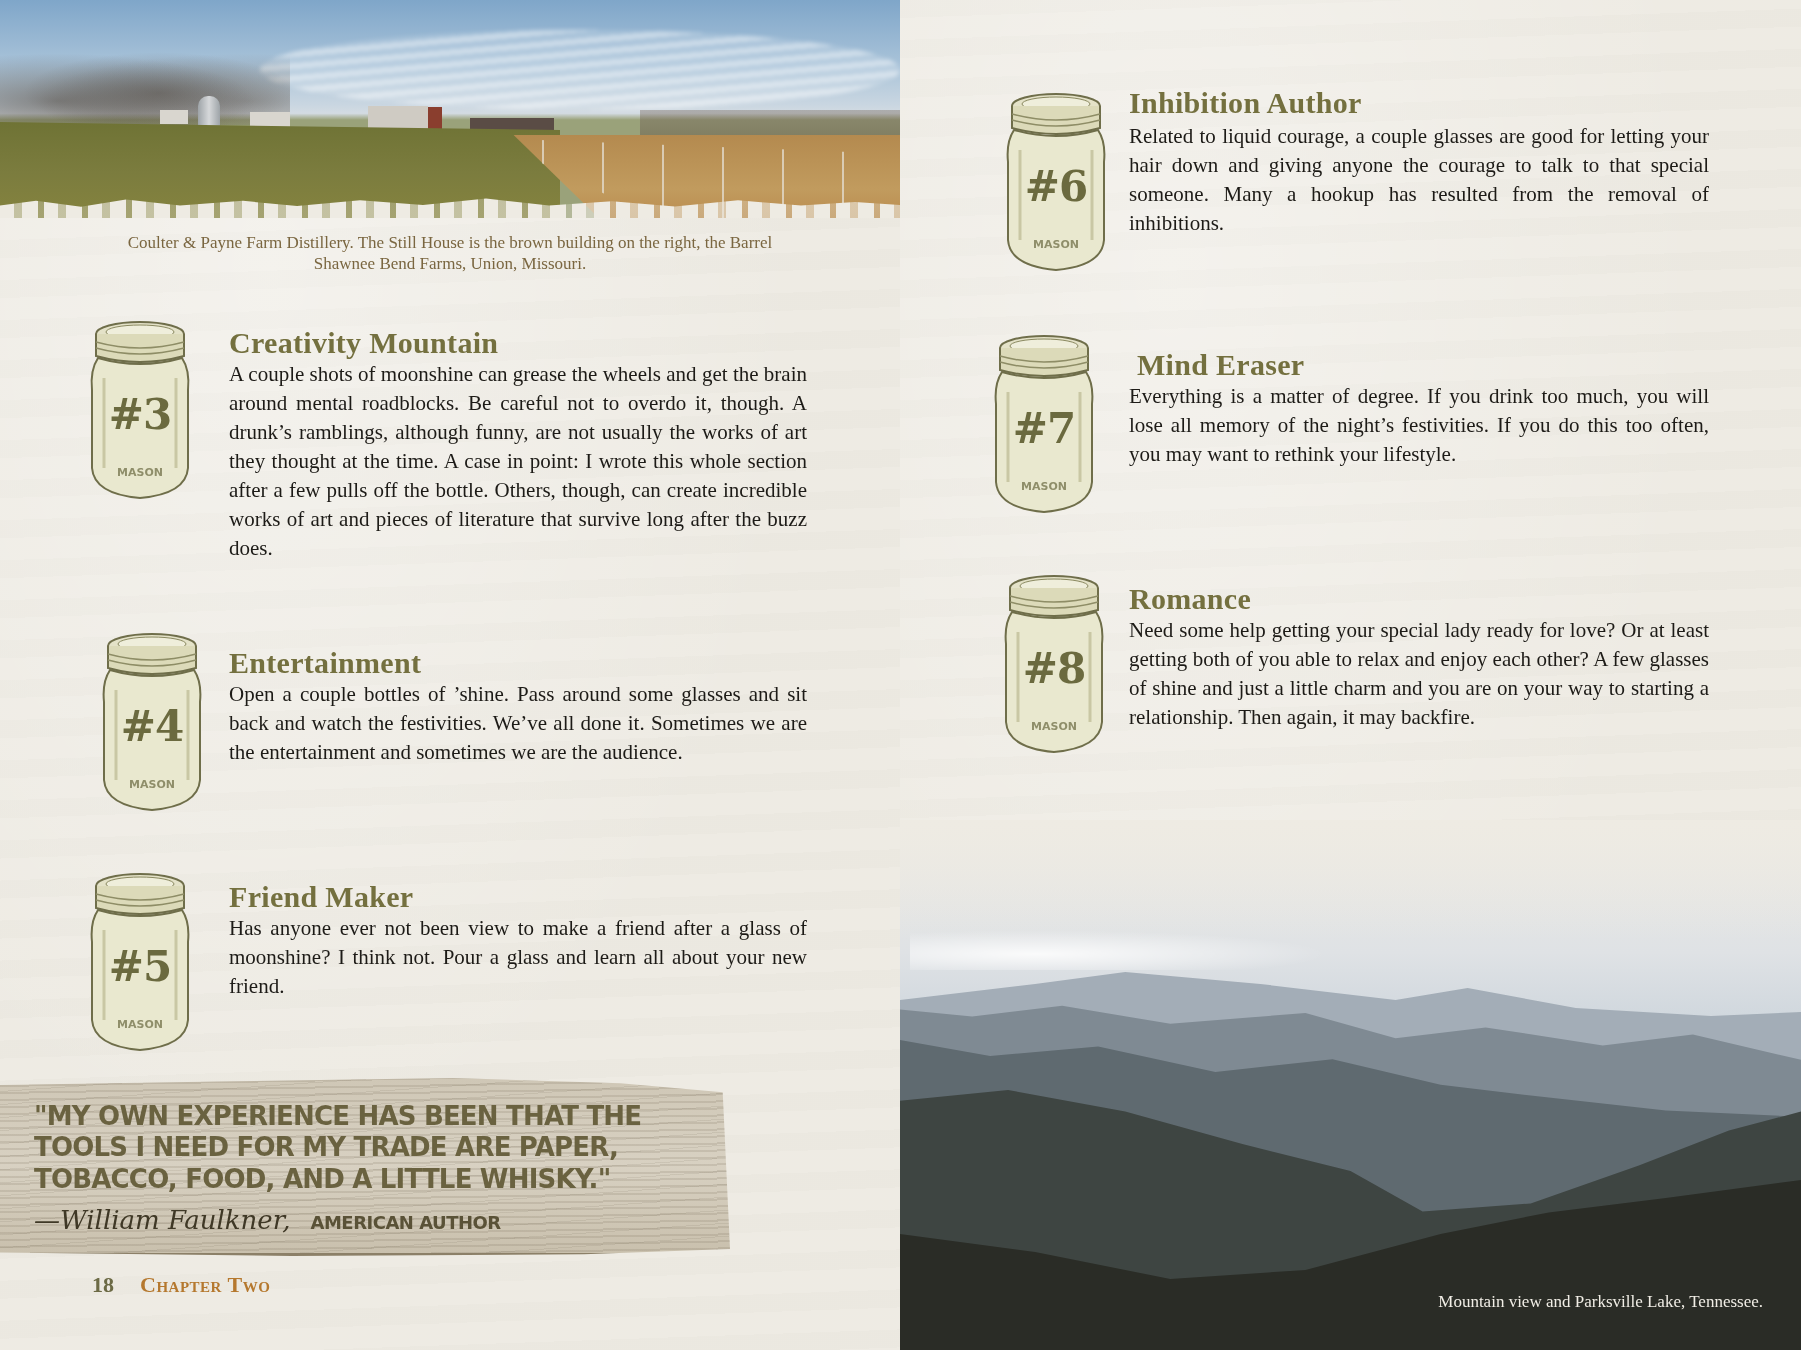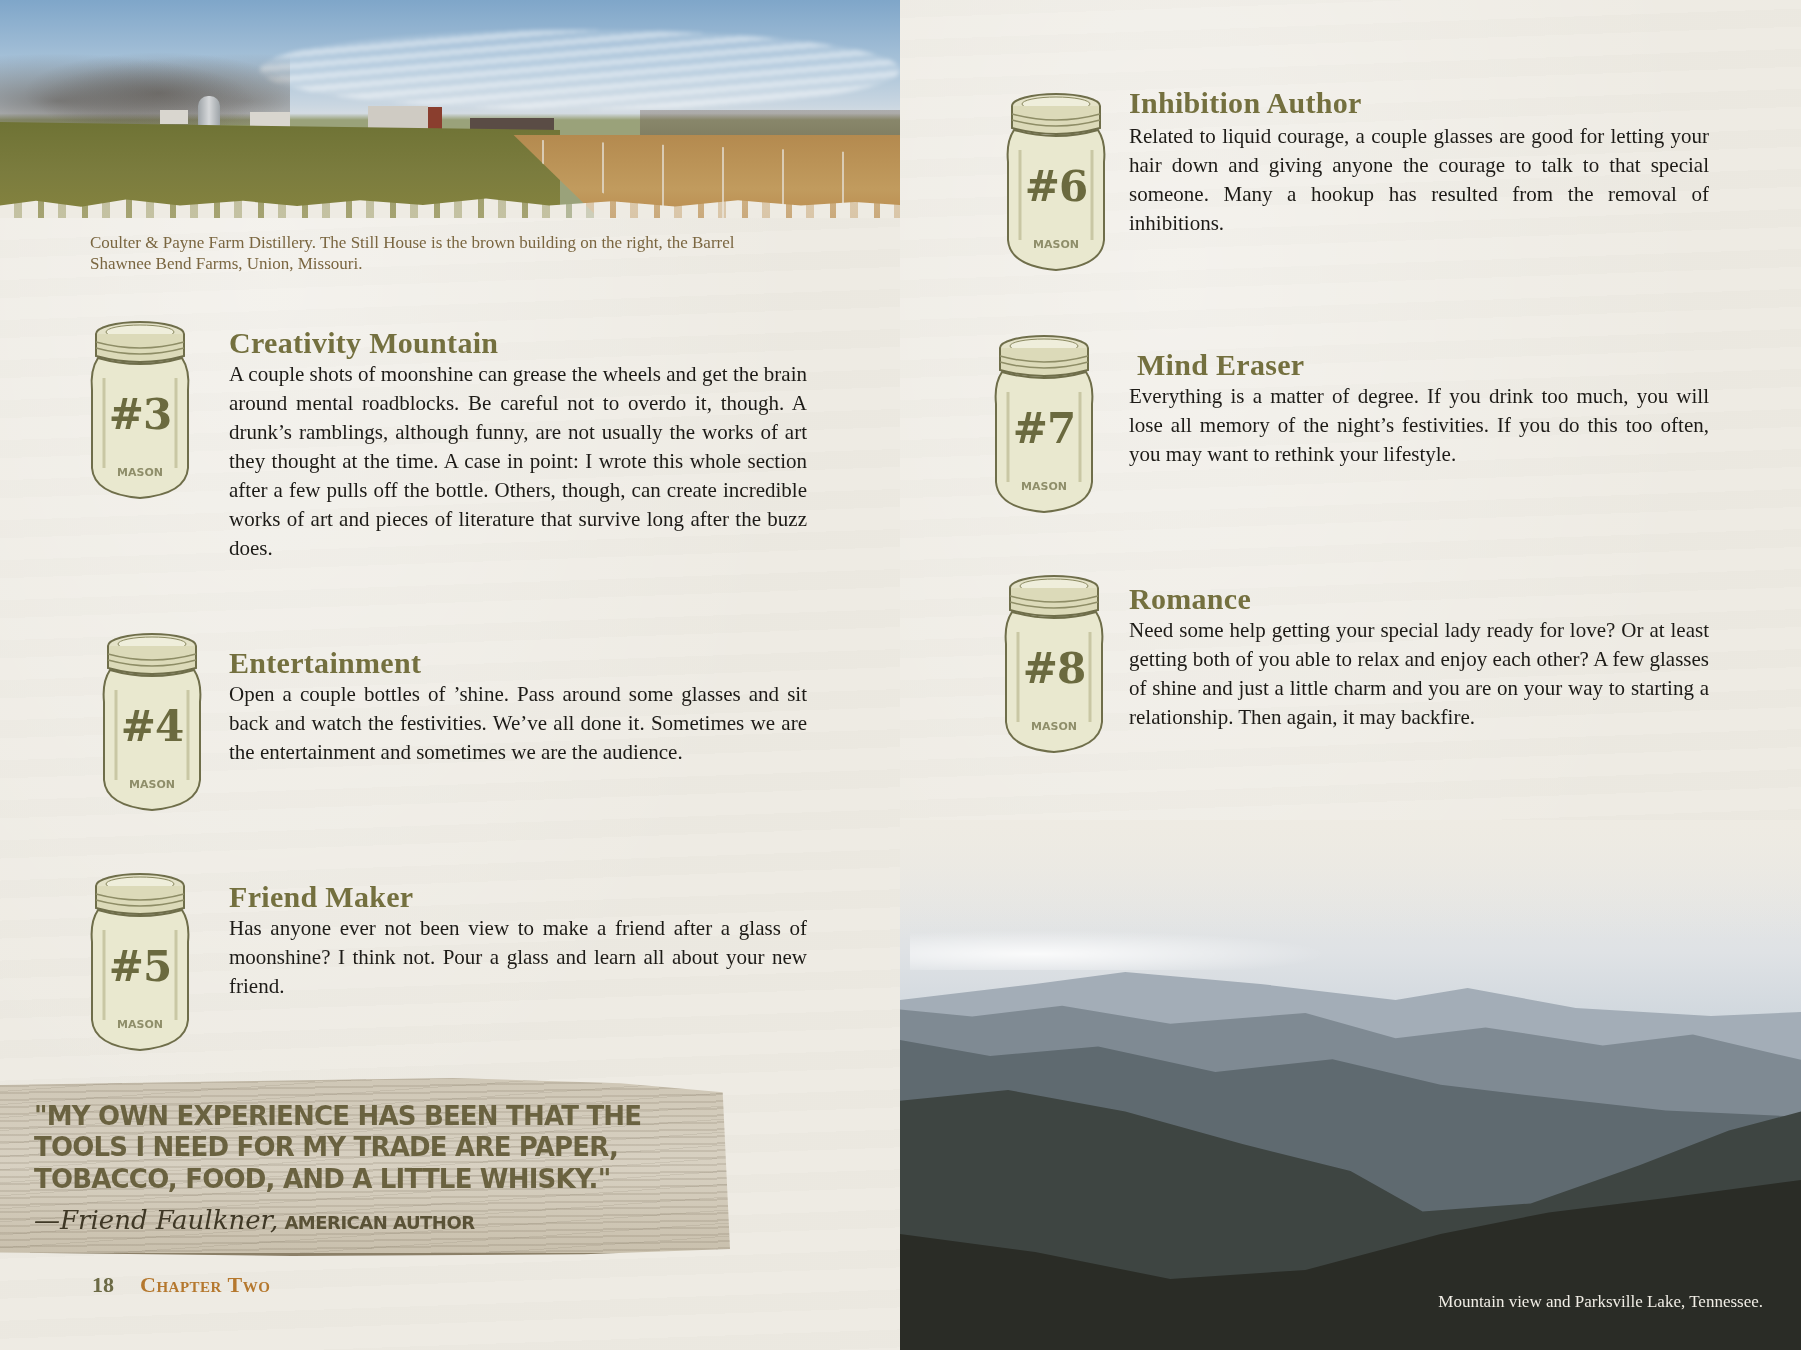--- a/index.html
+++ b/index.html
@@ -62,21 +62,21 @@
   }
   .farm-photo .torn {
     position: absolute; left: 0; top: 196px; width: 900px; height: 24px;
     background:
       repeating-linear-gradient(90deg, #eeebe3 0 14px, rgba(238,235,227,0.6) 14px 22px, #eeebe3 22px 38px, rgba(238,235,227,0.3) 38px 44px);
     clip-path: polygon(0 40%, 4% 20%, 9% 45%, 14% 15%, 20% 40%, 27% 20%, 33% 42%, 40% 18%, 47% 38%, 54% 10%, 61% 40%, 68% 22%, 75% 44%, 82% 18%, 89% 40%, 95% 25%, 100% 38%, 100% 100%, 0 100%);
   }
 
   .caption-top {
     position: absolute; left: 90px; top: 232px; width: 720px;
-    color: #7a6640; font-size: 17px; line-height: 21px;
+    text-align: center; color: #7a6640; font-size: 17px; line-height: 21px;
   }
 
   
   .entry { position: absolute; }
   .entry .jar {
     position: absolute; left: 0; top: 0; width: 104px; height: 184px;
   }
   .entry .jar svg { width: 100%; height: 100%; display: block; }
   .entry .jar-num {
     position: absolute; left: 0; top: 72px; width: 104px; text-align: center;
@@ -110,21 +110,21 @@
   }
   .quote-attrib {
     position: absolute; left: 34px; top: 1205px; white-space: nowrap;
     color: #4e4631;
   }
   .quote-attrib .sig {
     font-family: "DejaVu Serif", serif; font-style: italic; font-size: 26px; color: #3f3826;
   }
   .quote-attrib .role {
     font-family: "DejaVu Sans", sans-serif; font-weight: bold; font-size: 18px; color: #5a5237;
-    letter-spacing: -0.5px; margin-left: 2px; text-align: center;
+    letter-spacing: -0.5px; margin-left: 16px; text-align: center;
   }
 
   .folio { position: absolute; left: 92px; top: 1272px; white-space: nowrap; }
   .folio .num { color: #6c6a45; font-size: 22px; font-weight: bold; margin-right: 22px; }
   .folio .chap { color: #b5782e; font-size: 22px; font-weight: bold; font-variant: small-caps; letter-spacing: 0.5px; }
 
   
   .mountain-photo {
     position: absolute; left: 900px; top: 820px; width: 901px; height: 530px; overflow: hidden;
     background: linear-gradient(180deg, #eceae4 0%, #dfe2e5 25%, #cdd5dc 40%, #b8c2cb 48%);
@@ -221,21 +221,21 @@
       </svg>
     </div>
     <div class="jar-num">#5</div>
     <div class="title" style="left:141px;top:10px;">Friend Maker</div>
     <div class="body" style="left:141px;top:44px;width:578px;">Has anyone ever not been view to make a friend after a glass of moonshine? I think not. Pour a glass and learn all about your new friend.</div>
   </div>
 
   <div class="plank"></div>
   <div class="quote-text">"My own experience has been that the tools I need for my trade are paper, tobacco, food, and a little whisky."</div>
   <div class="quote-attrib">
-    <span class="sig">—Friend Faulkner,</span>
+    <span class="sig">—William Faulkner,</span>
     <span class="role" style="text-transform:uppercase;">American Author</span>
   </div>
 
   <div class="folio">
     <span class="num">18</span>
     <span class="chap">Chapter Two</span>
   </div>
 </div>
 
 <div class="page page-right">

